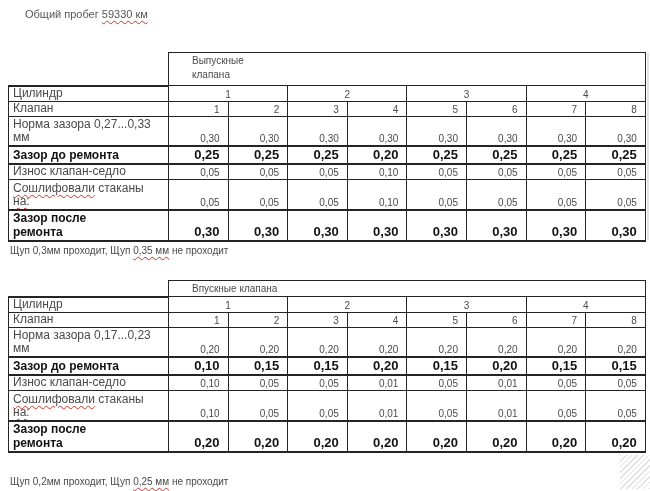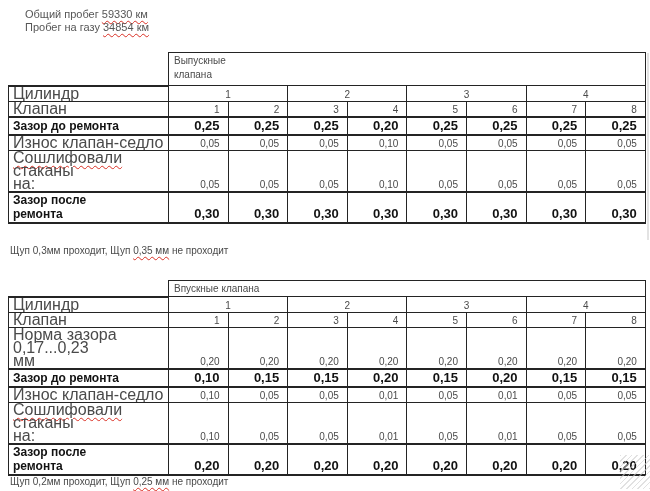--- a/index.html
+++ b/index.html
@@ -15,25 +15,25 @@
   }
   table.tbl{border-collapse:collapse;table-layout:fixed;position:absolute;left:8px;background:#fff;width:637px;}
   .tbl-0{top:52px;}
   .tbl-1{top:280px;}
   col.c-label{width:160px;}
   col.c-val{width:59.6px;}
   .tbl td{border:1px solid #242424;overflow:hidden;box-sizing:border-box;}
   .corner{border:none !important;background:#fff;}
   .title-cell{
     border-top-width:2px;border-left-width:2px;vertical-align:top;
-    font-size:10px;color:#4a4a4a;padding:1px 0 0 5px;white-space:pre-line;line-height:14px;
+    font-size:10px;color:#4a4a4a;padding:1px 0 0 23px;white-space:pre-line;line-height:14px;
   }
   .col-last{border-right-width:2px;}
   .label-cell{
-    border-left-width:2px;font-size:16px;color:#4a4a4a;
+    border-left-width:2px;font-size:12px;color:#4a4a4a;
     padding:0 2px 1px 4px;vertical-align:bottom;white-space:pre-line;line-height:13px;
   }
   .r-cyl .label-cell{border-top-width:2px;}
   .num-cell{font-size:10px;color:#4a4a4a;text-align:right;padding:0 8px 1px 0;vertical-align:bottom;}
   .num-cell.cyl{text-align:center;padding-right:0;}
   .val-cell{font-size:10px;color:#4a4a4a;text-align:right;padding:0 8px 1px 0;vertical-align:bottom;}
   .bold-row td{border-top-width:2px;border-bottom-width:2px;}
   .bold-row .label-cell{font-size:12px;font-weight:bold;color:#121212;line-height:14px;}
   .bold-row .val-cell{font-size:13px;font-weight:bold;color:#121212;margin-left:42px;}
   .r-after td{border-bottom-width:2px;}
@@ -53,21 +53,20 @@
   .corner-dots{
     position:absolute;right:0;bottom:2px;width:30px;height:34px;opacity:.55;
     background:repeating-linear-gradient(135deg,#c9c9c9 0 1px,transparent 1px 4px);
   }
 </style>
 </head>
 <body>
 
 <div class="header-block">
   <div><span>Общий пробег </span><span class="wavy">59330 км</span></div>
-  <div><span>Пробег на газу </span><span class="wavy">34854 км</span></div>
 </div>
 
 <table class="tbl tbl-0">
   <colgroup>
     <col class="c-label">
     <col class="c-val">
       <col class="c-val">
       <col class="c-val">
       <col class="c-val">
     <col class="c-val">
@@ -92,20 +91,32 @@
         <td class="label-cell"><span>Клапан</span></td>
         <td class="num-cell">1</td>
         <td class="num-cell">2</td>
         <td class="num-cell">3</td>
         <td class="num-cell">4</td>
         <td class="num-cell">5</td>
         <td class="num-cell">6</td>
         <td class="num-cell">7</td>
         <td class="num-cell col-last">8</td>
       </tr>
+      <tr class="r-norm">
+        <td class="label-cell"><span>Норма зазора 0,27...0,33
+мм</span></td>
+        <td class="val-cell">0,30</td>
+        <td class="val-cell">0,30</td>
+        <td class="val-cell">0,30</td>
+        <td class="val-cell">0,30</td>
+        <td class="val-cell">0,30</td>
+        <td class="val-cell">0,30</td>
+        <td class="val-cell">0,30</td>
+        <td class="val-cell col-last">0,30</td>
+      </tr>
       <tr class="r-before bold-row">
         <td class="label-cell"><span>Зазор до ремонта</span></td>
         <td class="val-cell">0,25</td>
         <td class="val-cell">0,25</td>
         <td class="val-cell">0,25</td>
         <td class="val-cell">0,20</td>
         <td class="val-cell">0,25</td>
         <td class="val-cell">0,25</td>
         <td class="val-cell">0,25</td>
         <td class="val-cell col-last">0,25</td>

